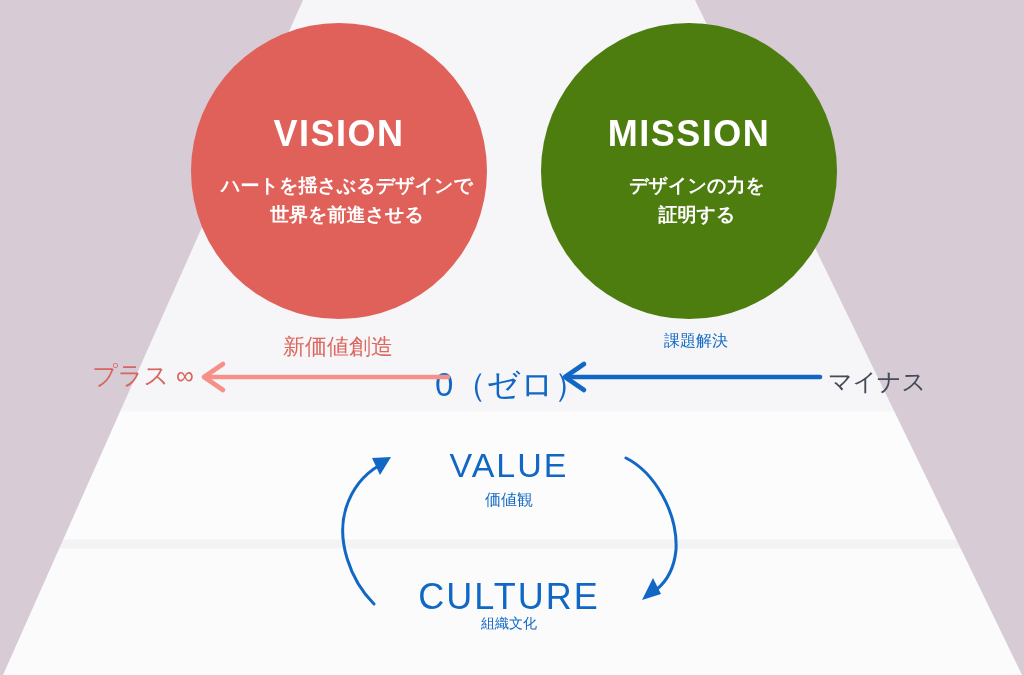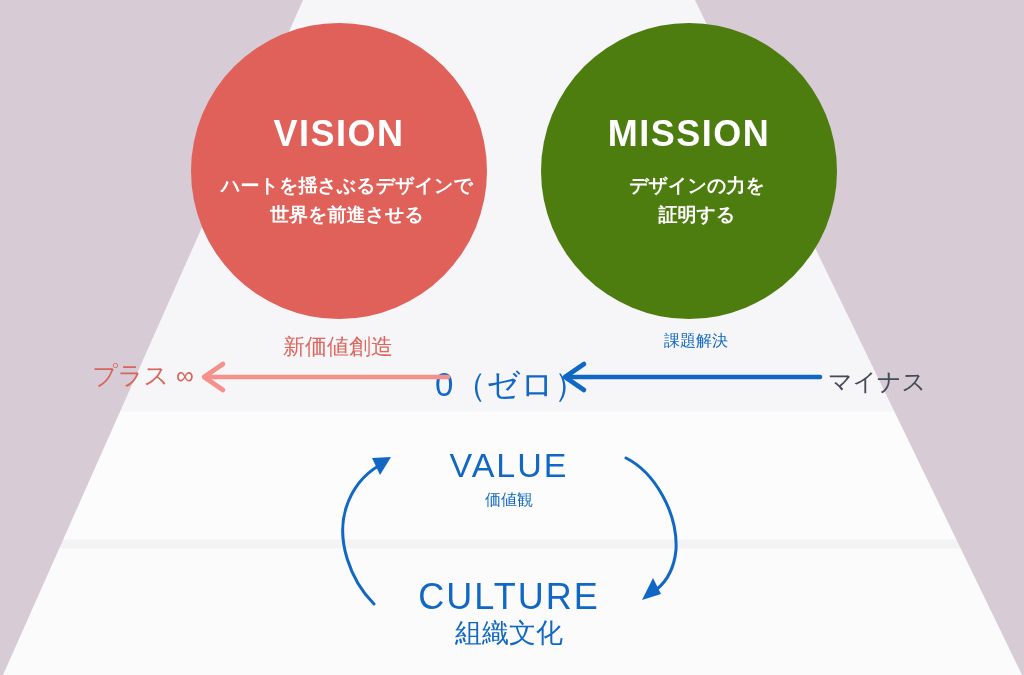--- a/index.html
+++ b/index.html
@@ -39,21 +39,21 @@
   .lbl { position:absolute; font-weight:normal; text-align:center; white-space:nowrap; }
   .lbl-plus-arrow  { left:238px; top:332px; width:200px; font-size:22px; color:#DD665E; }
   .lbl-minus-arrow { left:596px; top:331px; width:200px; font-size:16px; color:#1168C4; }
   .lbl-plus  { left:86px;  top:359px; width:114px; font-size:25px; color:#D66760; }
   .lbl-zero  { left:431px; top:363px; width:160px; font-size:33px; color:#1168C4; }
   .lbl-minus { left:827px; top:366px; width:100px; font-size:24px; color:#454B59; }
 
   .lbl-value-title    { left:389px; top:446px; width:240px; font-size:34px; letter-spacing:2px; color:#1168C4; }
   .lbl-value-sub      { left:389px; top:490px; width:240px; font-size:16px; color:#1168C4; }
   .lbl-culture-title  { left:389px; top:576px; width:240px; font-size:36px; letter-spacing:2px; color:#1168C4; }
-  .lbl-culture-sub    { left:389px; top:615px; width:240px; font-size:27px; color:#1168C4; }
+  .lbl-culture-sub    { left:389px; top:615px; width:240px; font-size:14px; color:#1168C4; }
 
   .svg-abs { position:absolute; }
   .svg-plus-arrow  { left:196px; top:360px; }
   .svg-minus-arrow { left:558px; top:360px; }
   .svg-arc-up      { left:328px; top:452px; }
   .svg-arc-down    { left:612px; top:450px; }
 </style>
 </head>
 <body>
 

